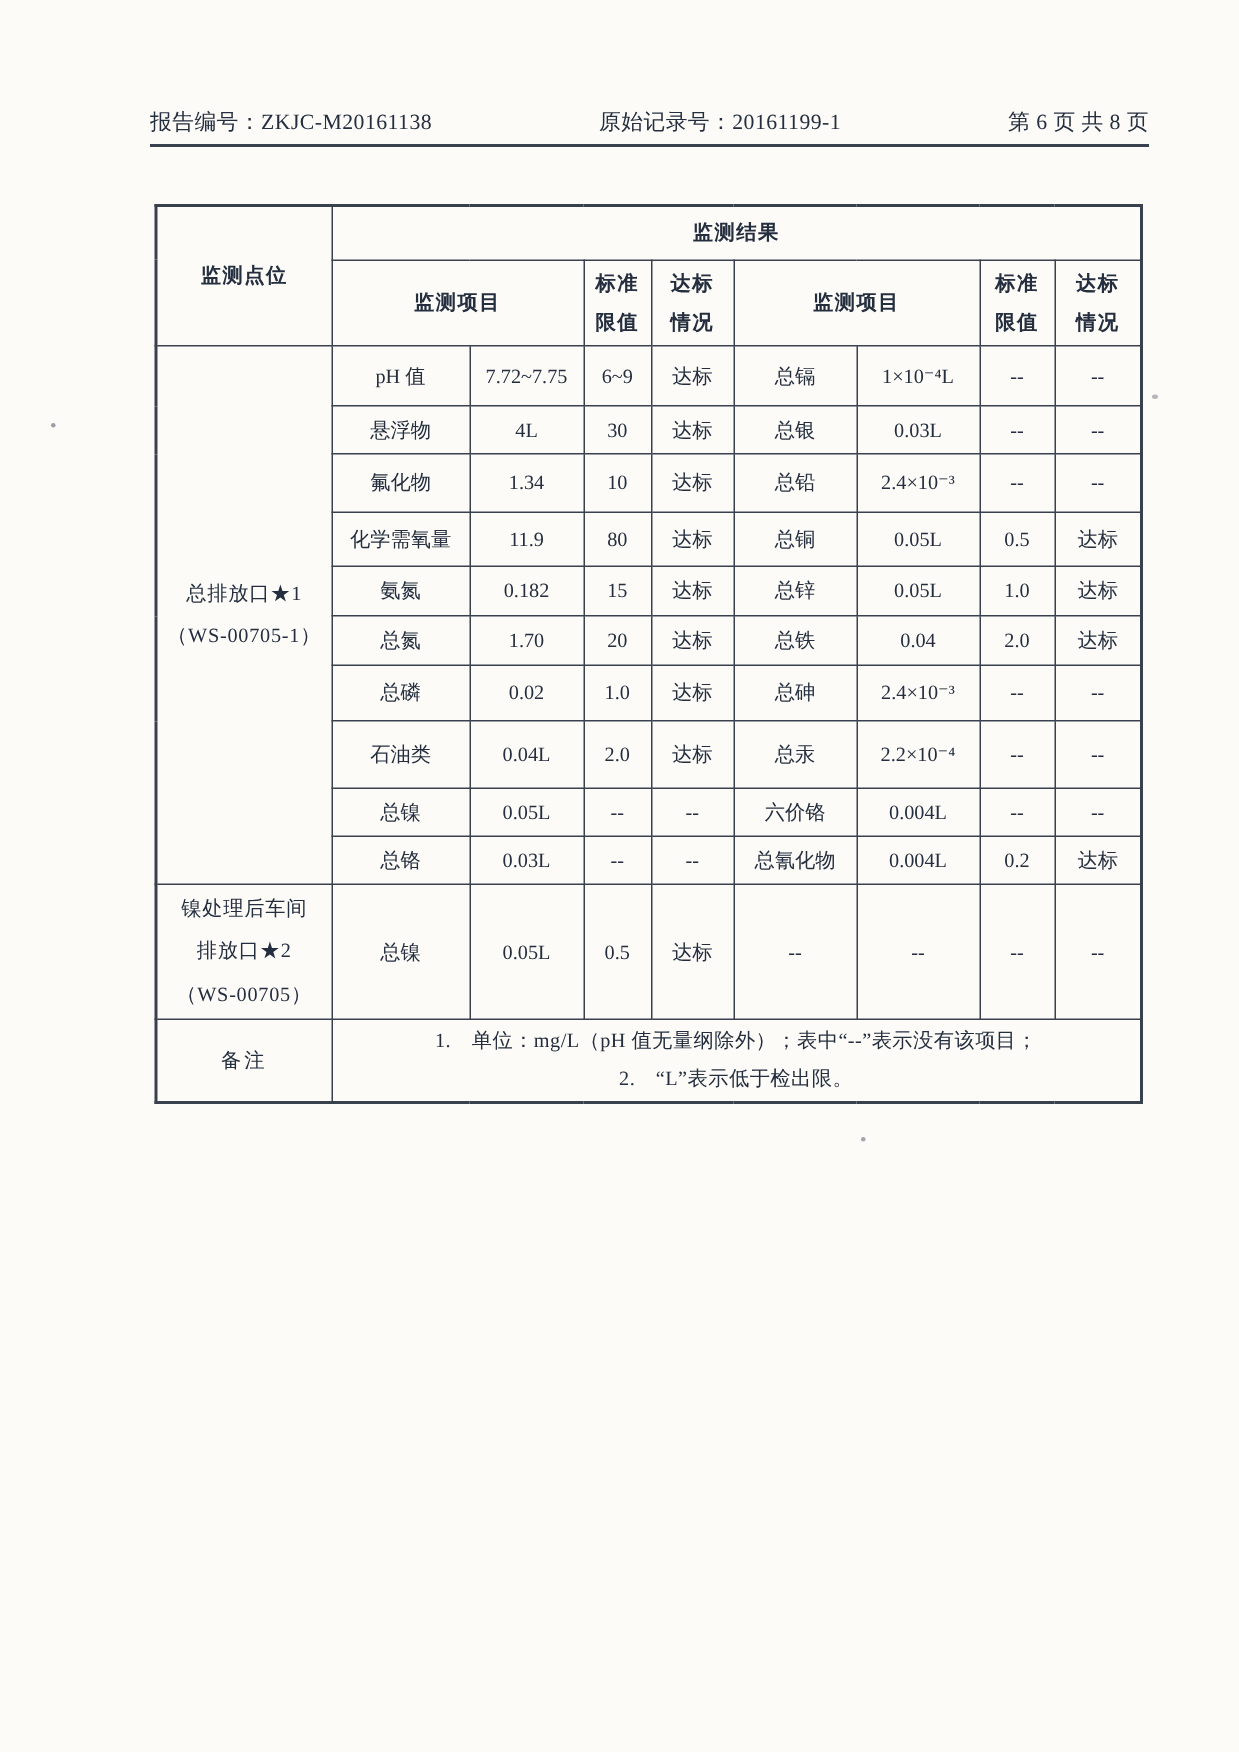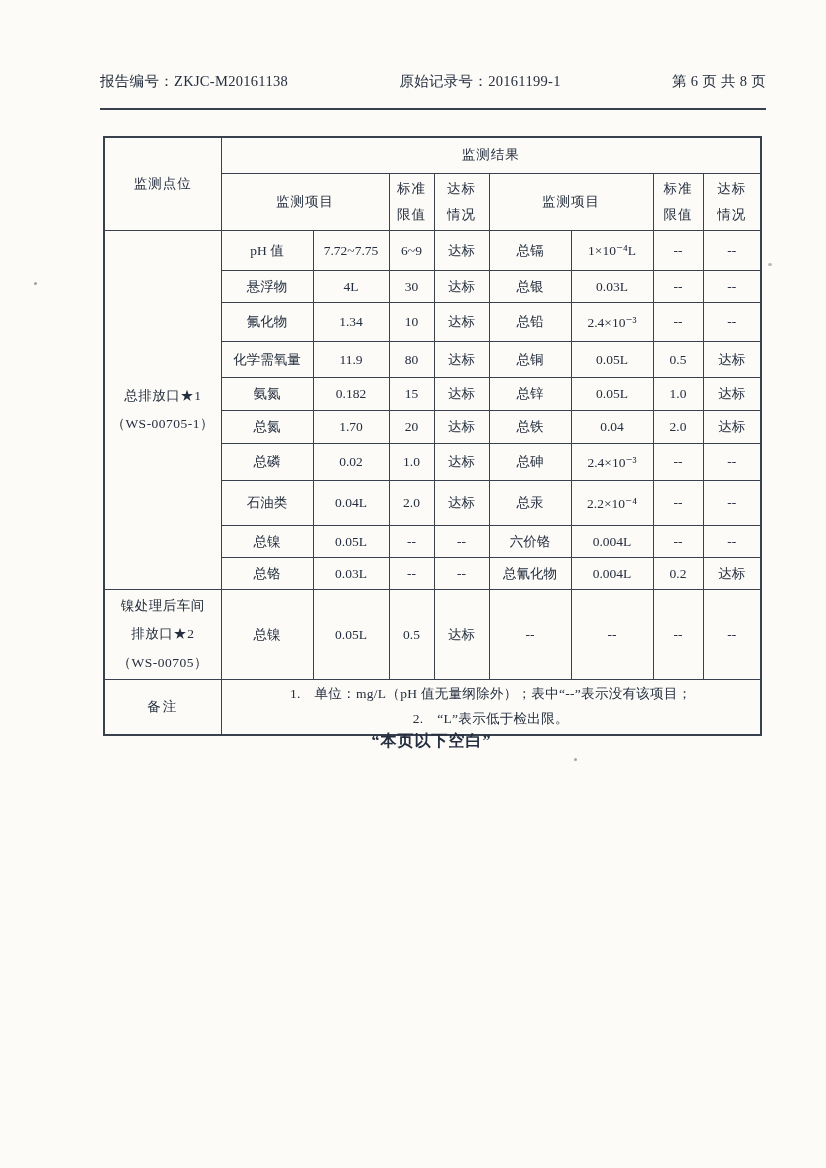--- a/index.html
+++ b/index.html
@@ -17,21 +17,21 @@
   
   .page-header {
     position: absolute;
     top: 72px;
     left: 100px;
     width: 666px;
     display: flex;
     justify-content: space-between;
     align-items: baseline;
     font-size: 14.5px;
-    padding-bottom: 17px;
+    padding-bottom: 5px;
     border-bottom: 2px solid #39414f;
     letter-spacing: 0.3px;
   }
   .page-header .seg { white-space: nowrap; }
 
   
   .doc-title {
     position: absolute;
     top: 104px;
     left: 103px;
@@ -54,21 +54,21 @@
     color: #242e3e;
   }
   table.monitor-table td {
     border: 1.4px solid #39414f;
     text-align: center;
     vertical-align: middle;
     padding: 2px 3px;
     overflow: hidden;
   }
   table.monitor-table { border: 2px solid #39414f; }
-  td.hdr { font-weight: normal; letter-spacing: 1px; }
+  td.hdr { font-weight: bold; letter-spacing: 1px; }
   td.two-line { white-space: pre-line; line-height: 1.95; }
   td.point-cell { white-space: pre-line; line-height: 2.1; letter-spacing: 0.5px; }
   tr.hrow1 { height: 36px; }
   tr.hrow2 { height: 56px; }
   td.remark-label { font-weight: normal; letter-spacing: 2px; }
   td.remark-cell {
     text-align: left;
     padding: 6px 8px 6px 12px;
     line-height: 1.85;
     letter-spacing: 0.3px;
@@ -261,19 +261,18 @@
       <tr class="remark-row">
         <td class="remark-label">备注</td>
         <td colspan="8" class="remark-cell">
           <div>1.　单位：mg/L（pH 值无量纲除外）；表中“--”表示没有该项目；</div>
           <div>2.　“L”表示低于检出限。</div>
         </td>
       </tr>
     </tbody>
   </table>
 
-  <div class="footer-note">“本页以下空白”</div>
 
   <span class="artifact a1"></span>
   <span class="artifact a2"></span>
   <span class="artifact a3"></span>
 
 </div>
 
 </body></html>

